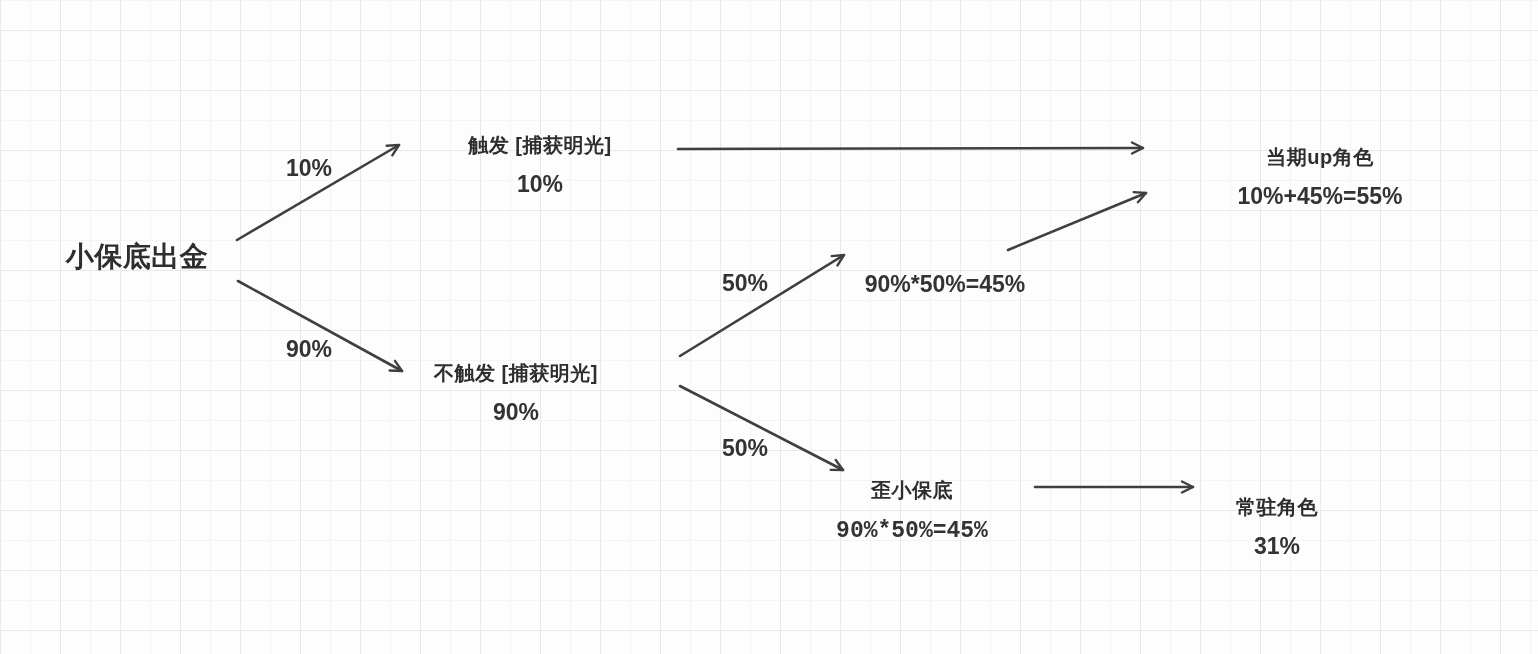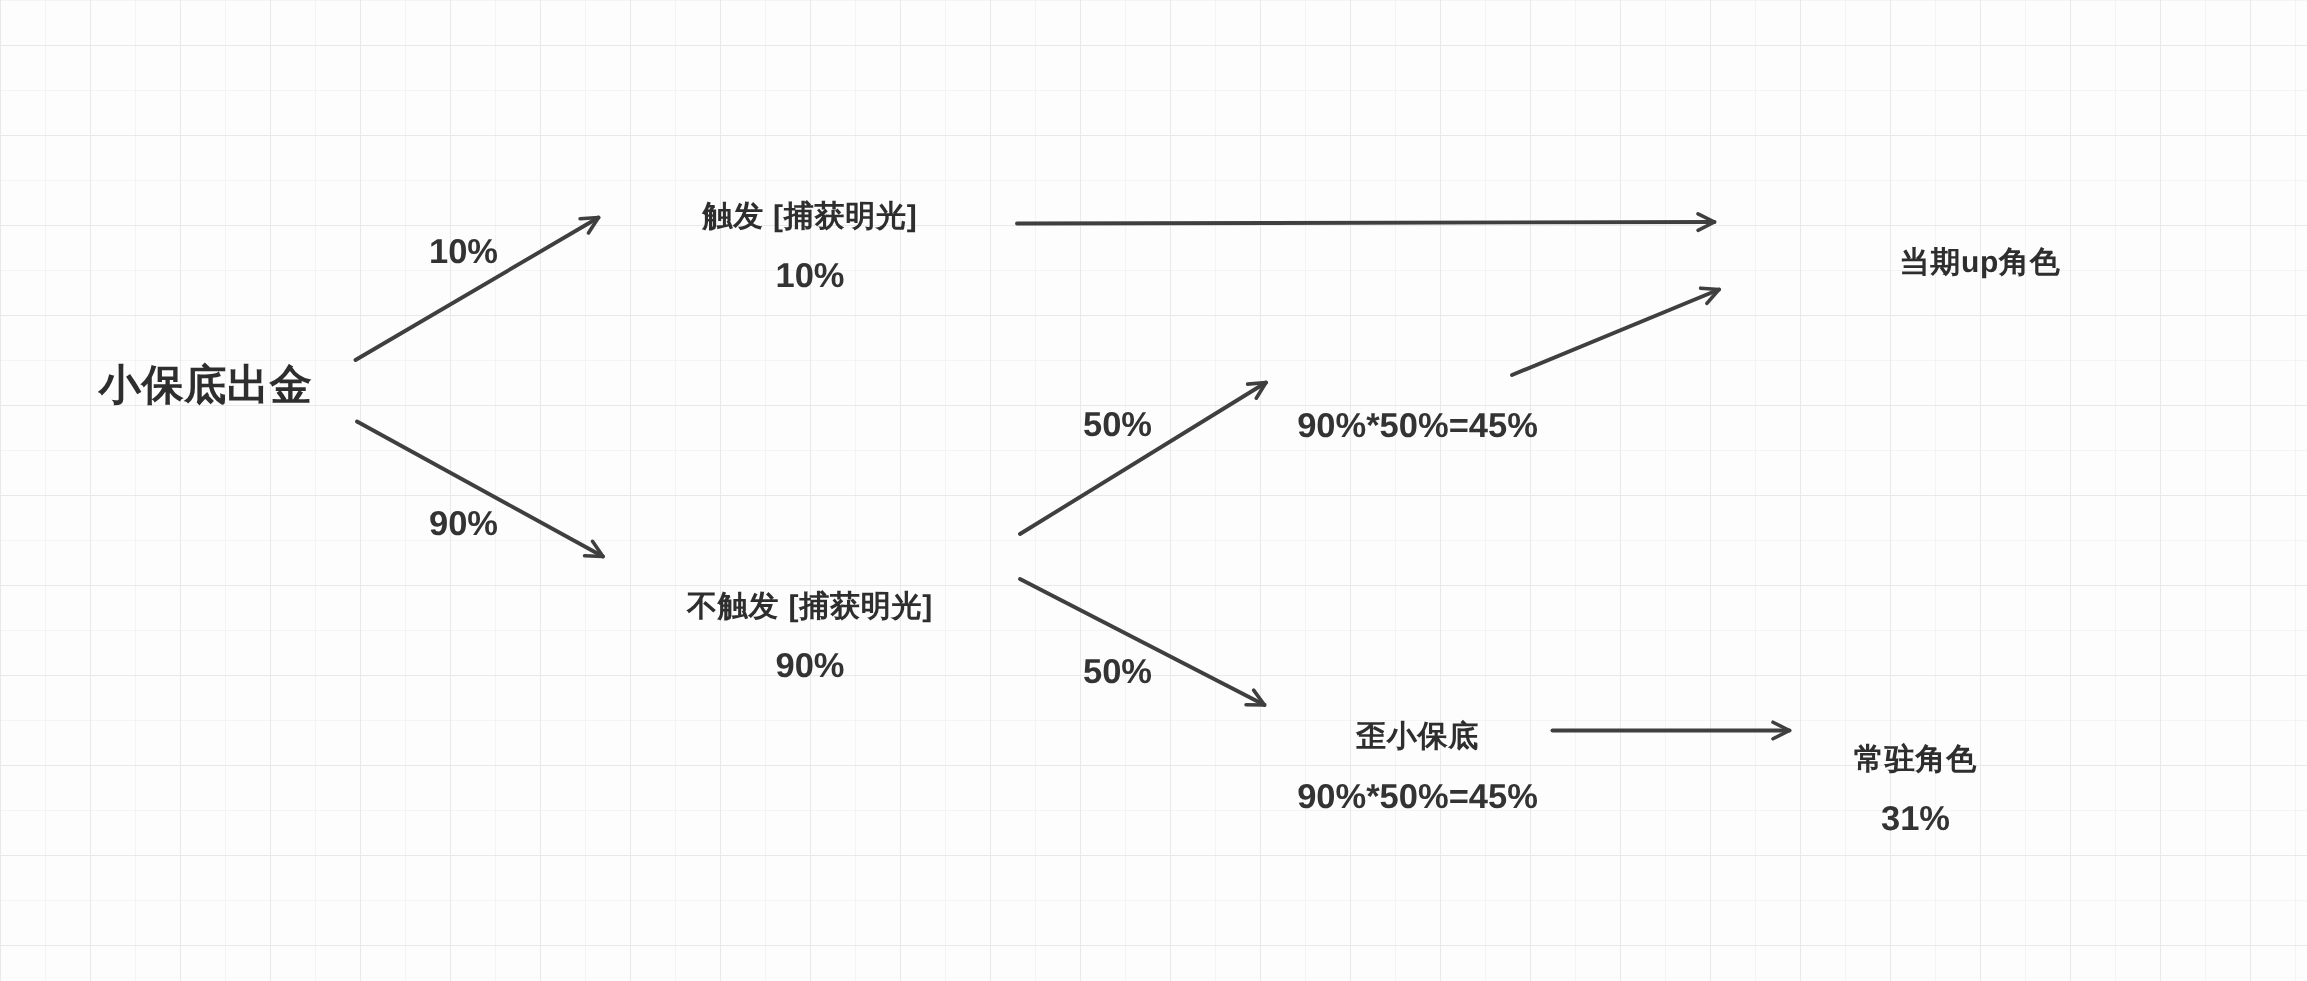--- a/index.html
+++ b/index.html
@@ -89,36 +89,37 @@
 
   <div class="node node-root" style="left:137px; top:257px;">
     <div class="label">小保底出金</div>
   </div>
 
   <div class="node" style="left:540px; top:163px;">
     <div class="label">触发 [捕获明光]</div>
     <div class="sublabel">10%</div>
   </div>
 
-  <div class="node" style="left:540px; top:391px;margin-top:32px;">
+  <div class="node" style="left:516px; top:391px;">
     <div class="label">不触发 [捕获明光]</div>
     <div class="sublabel">90%</div>
   </div>
 
   <div class="node" style="left:945px; top:280px;">
     <div class="sublabel">90%*50%=45%</div>
   </div>
 
-  <div class="node" style="left:945px; top:510px;">
+  <div class="node" style="left:912px; top:510px;font-family:Liberation Mono, monospace;">
     <div class="label">歪小保底</div>
     <div class="sublabel">90%*50%=45%</div>
   </div>
 
   <div class="node" style="left:1320px; top:175px;">
     <div class="label">当期up角色</div>
+    <div class="sublabel">10%+45%=55%</div>
   </div>
 
   <div class="node" style="left:1277px; top:525px;">
     <div class="label">常驻角色</div>
     <div class="sublabel">31%</div>
   </div>
 
   <div class="edge-label" style="left:309px; top:168px;">10%</div>
 
   <div class="edge-label" style="left:309px; top:349px;">90%</div>

